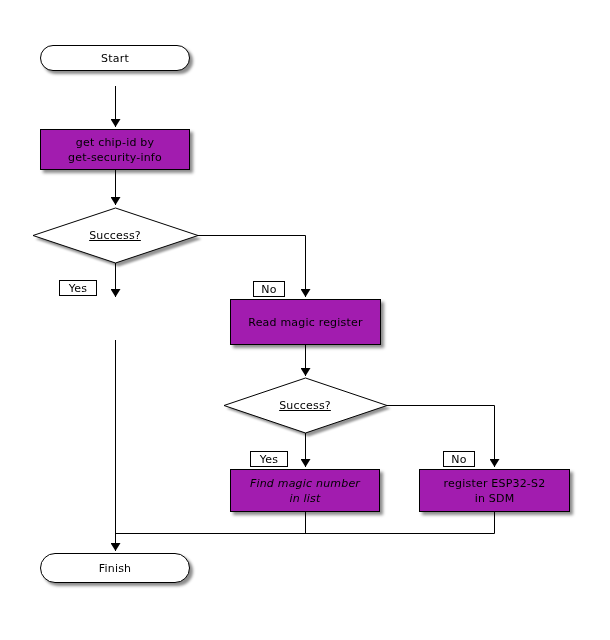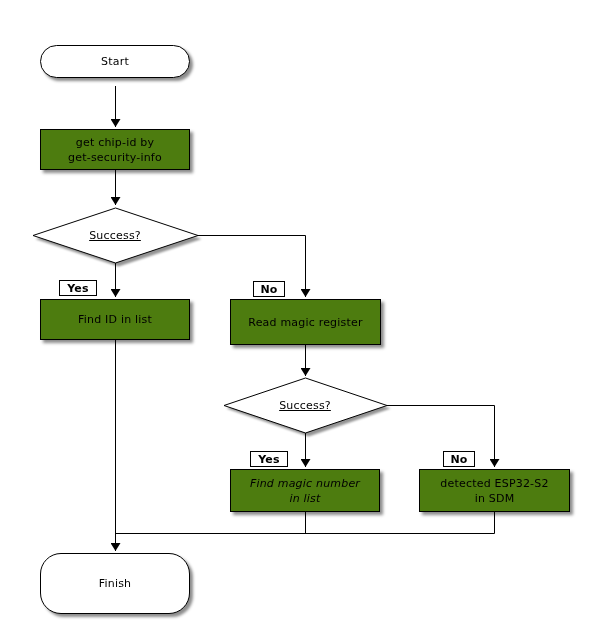--- a/index.html
+++ b/index.html
@@ -42,21 +42,21 @@
     align-items: center;
     justify-content: center;
     text-align: center;
     font-size: 11px;
     line-height: 15px;
     letter-spacing: 0.2px;
     white-space: pre-line;
     box-sizing: border-box;
   }
   .rect-node {
-    background: #4d7c0f;
+    background: #a21caf;
     border: 1px solid #000000;
     box-shadow: 3px 3px 3px rgba(0,0,0,0.45);
     text-align: center;
   }
   .stadium-node {
     background: #ffffff;
     border: 1px solid #000000;
     border-radius: 21px;
     box-shadow: 3px 3px 3px rgba(0,0,0,0.45);
   }
@@ -73,21 +73,20 @@
   .edge-label {
     position: absolute;
     display: flex;
     align-items: center;
     justify-content: center;
     background: #ffffff;
     border: 1px solid #000000;
     font-size: 11px;
     letter-spacing: 0.2px;
     box-sizing: border-box;
-    font-weight: bold;
   }
 </style>
 </head>
 <body>
 
 <div id="canvas">
 
   <svg id="edge-layer" width="610" height="640" viewBox="0 0 610 640" xmlns="http://www.w3.org/2000/svg">
     <defs>
       <marker id="arrow" viewBox="0 0 8 10" markerUnits="userSpaceOnUse" markerWidth="8" markerHeight="10" refX="8" refY="5" orient="auto">
@@ -109,42 +108,41 @@
     <path class="edge" d="M305.5,433 L305.5,467" marker-end="url(#arrow)"></path>
     <path class="edge" d="M387,405.5 L494.5,405.5 L494.5,467" marker-end="url(#arrow)"></path>
     <path class="edge" d="M115.5,340 L115.5,551" marker-end="url(#arrow)"></path>
     <path class="edge" d="M305.5,512 L305.5,533.5"></path>
     <path class="edge" d="M494.5,512 L494.5,533.5 L115.5,533.5"></path>
 
     <polygon class="diamond-shape" points="115.5,208 198,235.5 115.5,263 33,235.5"></polygon>
     <polygon class="diamond-shape" points="305.5,378 387,405.5 305.5,433 224,405.5"></polygon>
   </svg>
 
-  <div class="node stadium-node" style="left:40px; top:45px; width:150px; height:33px;">Start</div>
+  <div class="node stadium-node" style="left:40px; top:45px; width:150px; height:26px;">Start</div>
 
   <div class="node rect-node" style="left:40px; top:129px; width:150px; height:41px;">get chip-id by
 get-security-info</div>
 
   <div class="diamond-label" style="left:40px; top:222px; width:150px; height:27px;">Success?</div>
 
   <div class="edge-label" style="left:59px; top:280px; width:38px; height:16px;">Yes</div>
 
   <div class="edge-label" style="left:253px; top:281px; width:32px; height:16px;">No</div>
 
-  <div class="node rect-node" style="left:40px; top:299px; width:150px; height:41px;">Find ID in list</div>
 
   <div class="node rect-node" style="left:230px; top:299px; width:151px; height:46px;">Read magic register</div>
 
   <div class="diamond-label" style="left:230px; top:392px; width:150px; height:27px;">Success?</div>
 
   <div class="edge-label" style="left:250px; top:451px; width:38px; height:16px;">Yes</div>
 
   <div class="edge-label" style="left:443px; top:451px; width:32px; height:16px;">No</div>
 
   <div class="node rect-node" style="left:230px; top:469px; width:150px; height:43px;font-style:italic;">Find magic number
 in list</div>
 
-  <div class="node rect-node" style="left:419px; top:469px; width:151px; height:43px;">detected ESP32-S2
+  <div class="node rect-node" style="left:419px; top:469px; width:151px; height:43px;">register ESP32-S2
 in SDM</div>
 
-  <div class="node stadium-node" style="left:40px; top:553px; width:150px; height:61px;">Finish</div>
+  <div class="node stadium-node" style="left:40px; top:553px; width:150px; height:30px;">Finish</div>
 
 </div>
 
 </body></html>

